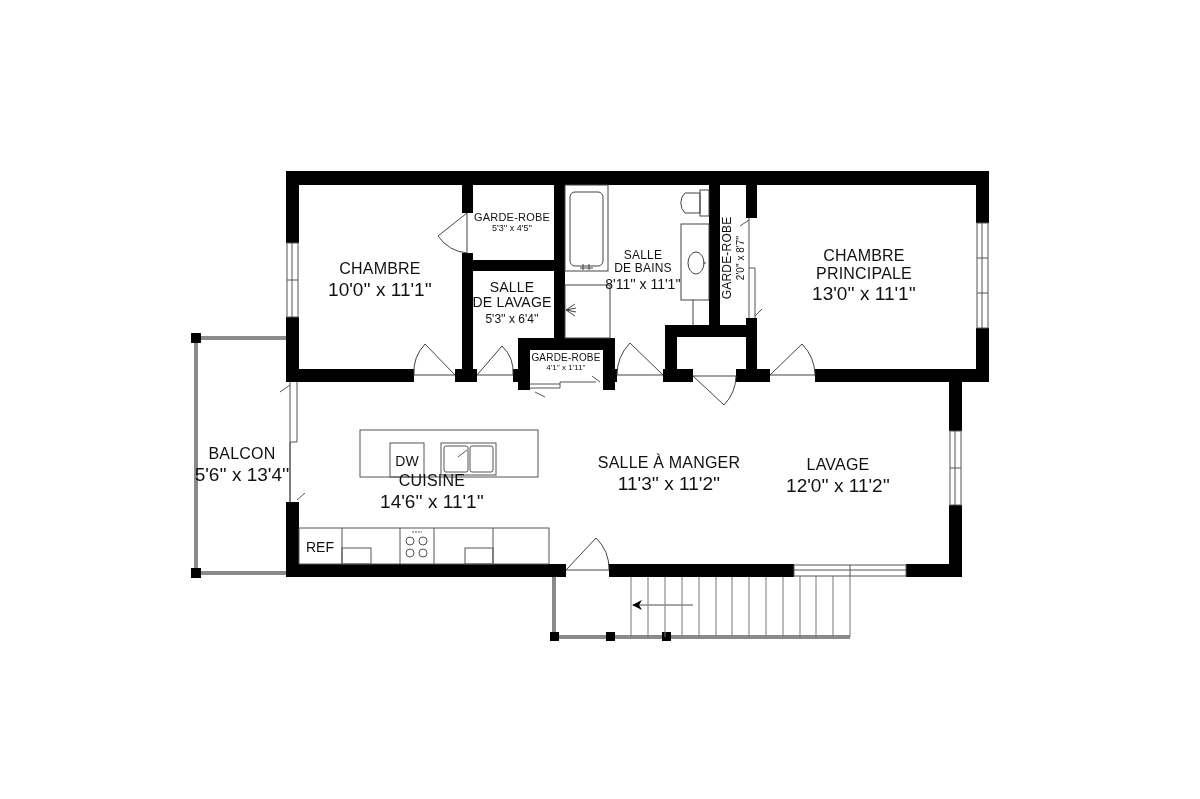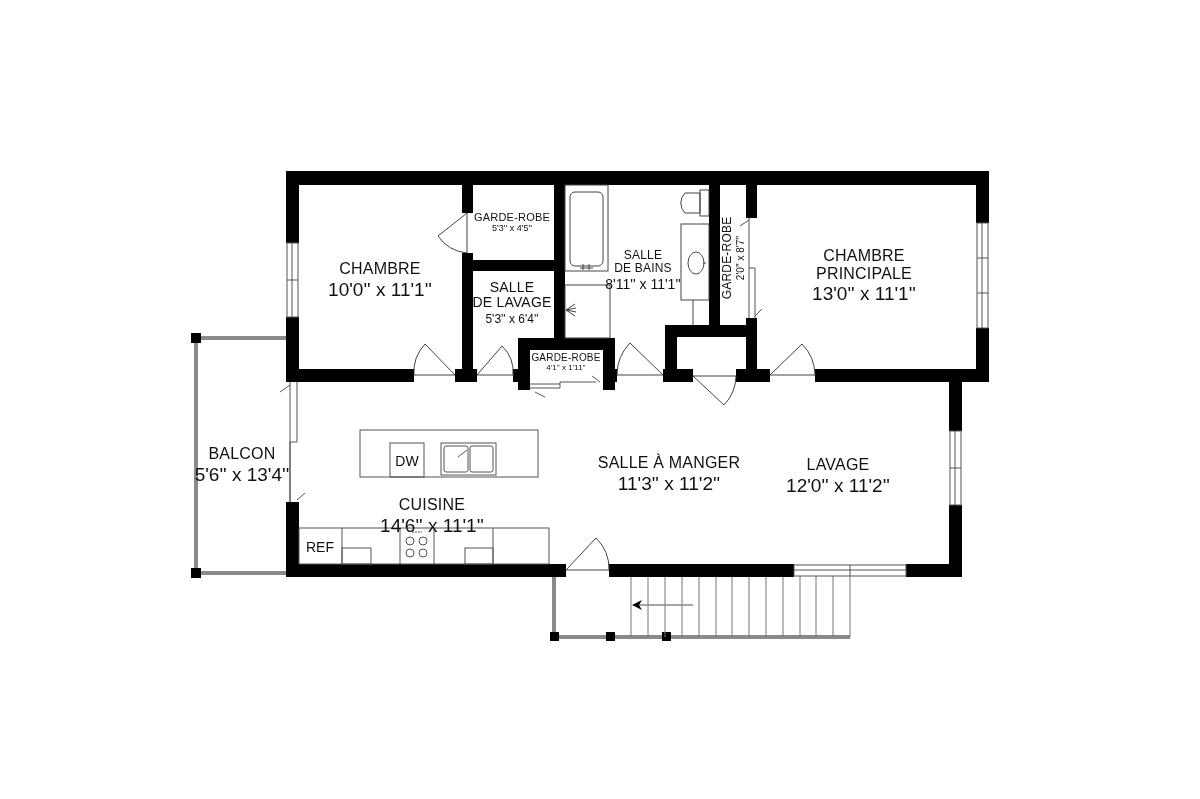--- a/index.html
+++ b/index.html
@@ -277,21 +277,21 @@
   <span class="name">CHAMBRE</span>
   <span class="name">PRINCIPALE</span>
   <span class="dim">13'0'' x 11'1''</span>
 </div>
 
 <div class="label" style="left:242px; top:465px;">
   <span class="name">BALCON</span>
   <span class="dim">5'6'' x 13'4''</span>
 </div>
 
-<div class="label" style="left:432px; top:516px;text-align:center;">
+<div class="label" style="left:432px; top:492px;text-align:center;">
   <span class="name">CUISINE</span>
   <span class="dim">14'6'' x 11'1''</span>
 </div>
 
 <div class="label" style="left:648px; top:474px;margin-left:21px;">
   <span class="name">SALLE À MANGER</span>
   <span class="dim">11'3'' x 11'2''</span>
 </div>
 
 <div class="label" style="left:838px; top:476px;">

